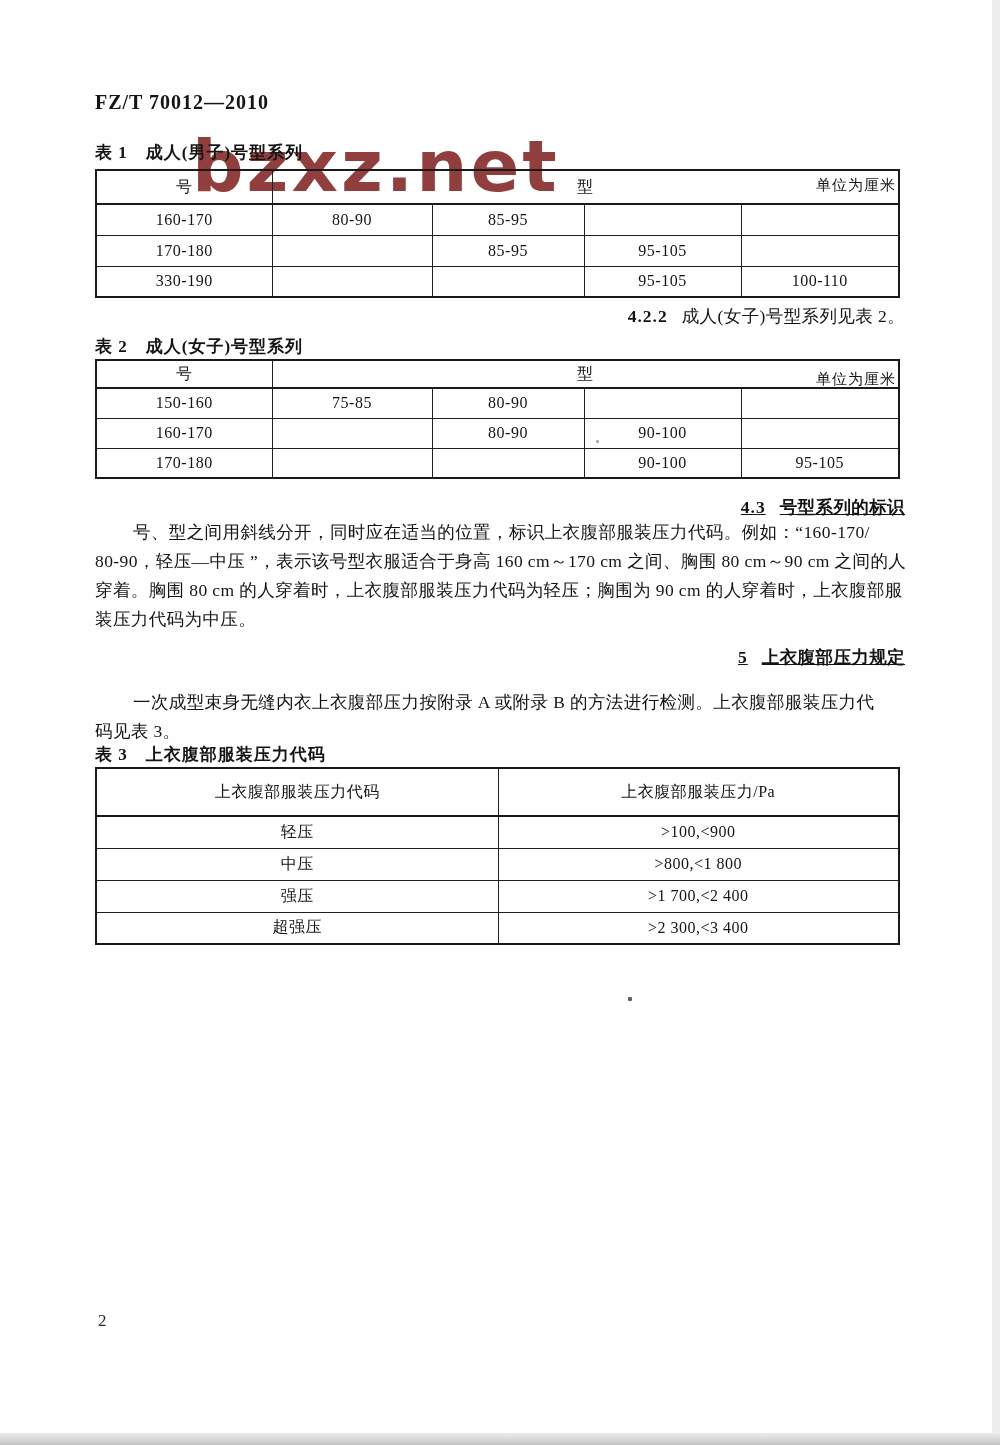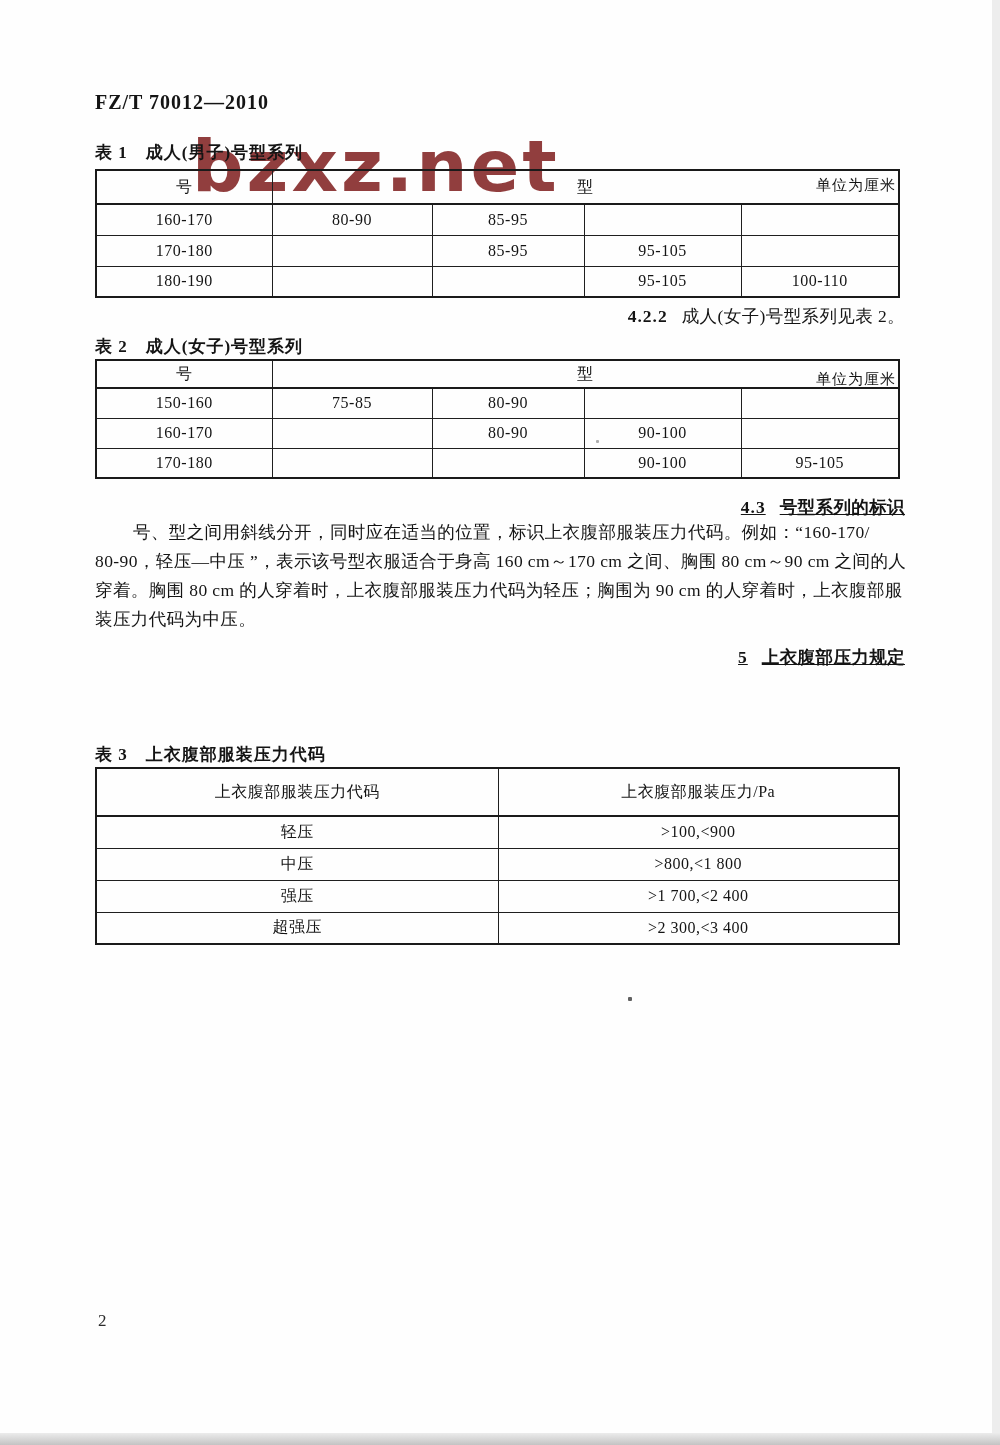--- a/index.html
+++ b/index.html
@@ -120,21 +120,21 @@
           <td></td>
         </tr>
         <tr>
           <td>170-180</td>
           <td></td>
           <td>85-95</td>
           <td>95-105</td>
           <td></td>
         </tr>
         <tr>
-          <td>180-190</td>
+          <td>330-190</td>
           <td></td>
           <td></td>
           <td>95-105</td>
           <td>100-110</td>
         </tr>
       </tbody>
     </table>
 
     <div class="clause" style="top:305px">
       <span class="num">4.2.2</span><span>成人(女子)号型系列见表 2。</span>
@@ -192,20 +192,24 @@
       <div class="line indent">号、型之间用斜线分开，同时应在适当的位置，标识上衣腹部服装压力代码。例如：“160-170/</div>
       <div class="line">80-90，轻压—中压 ”，表示该号型衣服适合于身高 160 cm～170 cm 之间、胸围 80 cm～90 cm 之间的人</div>
       <div class="line">穿着。胸围 80 cm 的人穿着时，上衣腹部服装压力代码为轻压；胸围为 90 cm 的人穿着时，上衣腹部服</div>
       <div class="line">装压力代码为中压。</div>
     </div>
 
     <div class="clause bold" style="top:646px">
       <span class="num">5</span><span>上衣腹部压力规定</span>
     </div>
 
+    <div class="para" style="top:688px">
+      <div class="line indent">一次成型束身无缝内衣上衣腹部压力按附录 A 或附录 B 的方法进行检测。上衣腹部服装压力代</div>
+      <div class="line">码见表 3。</div>
+    </div>
 
     <div class="caption-row" style="top:743px">
       <span>表 3　上衣腹部服装压力代码</span>
     </div>
 
     <table class="doc-table" id="table3" style="top:767px">
       <colgroup>
           <col style="width:402px">
           <col style="width:401px">
         </colgroup>

